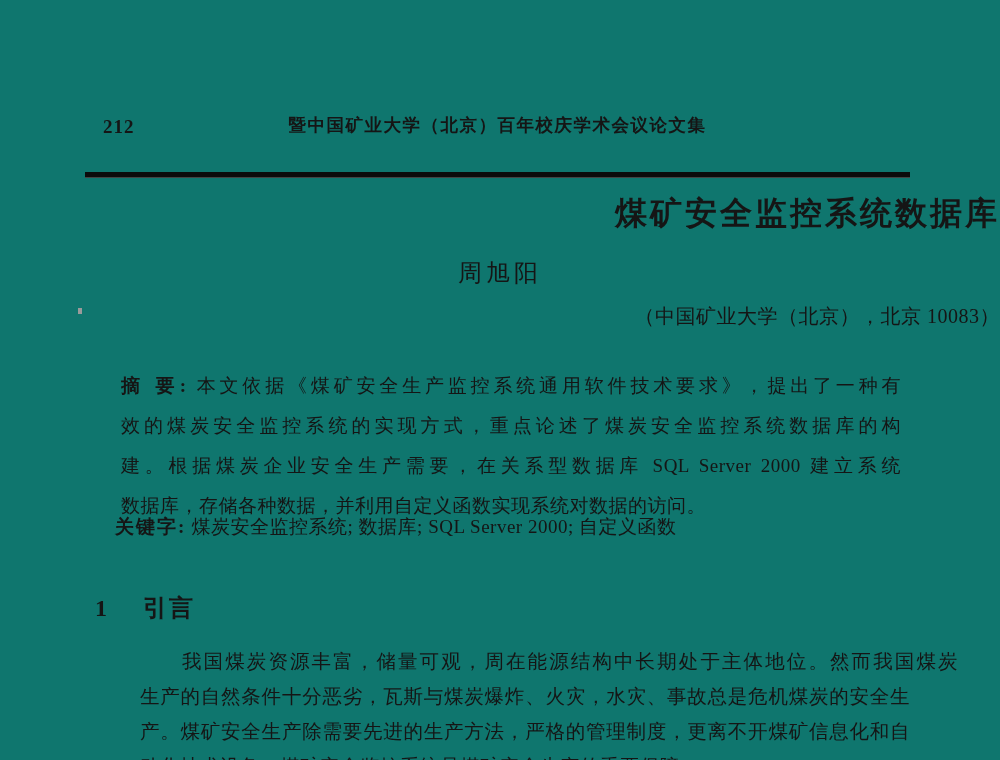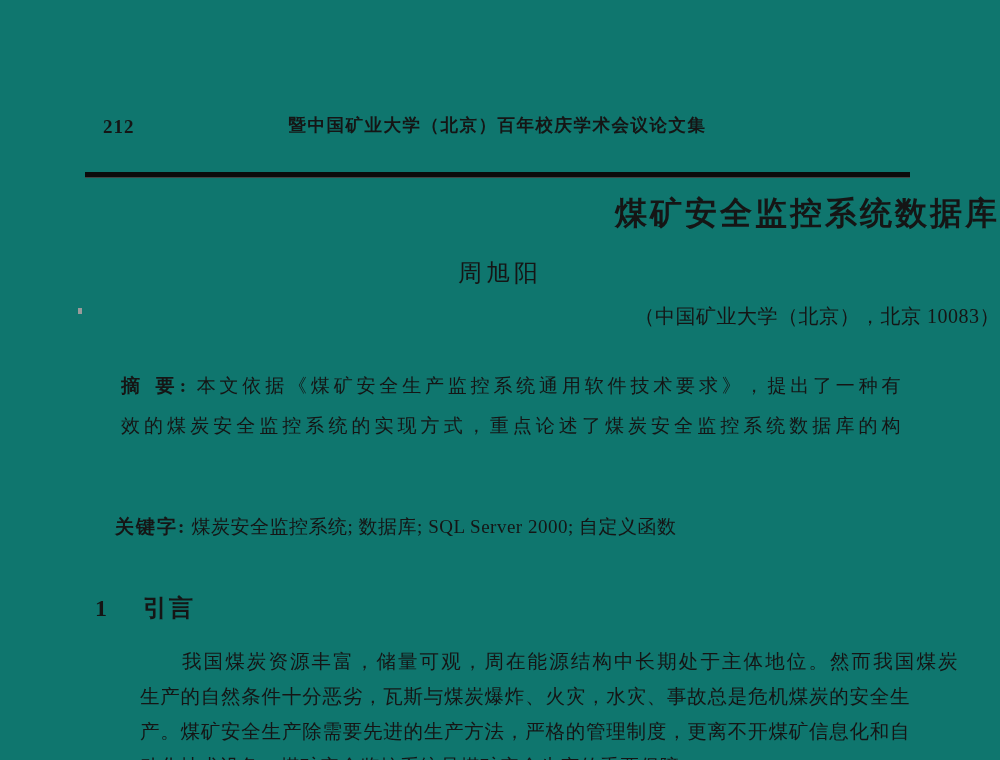--- a/index.html
+++ b/index.html
@@ -109,20 +109,22 @@
 
   <div class="author">周旭阳</div>
 
   <div class="affiliation">（中国矿业大学（北京），北京 10083）</div>
 
   <div class="scan-speck"></div>
 
   <div class="abstract">
     <div class="line just"><span class="lbl">摘 要:</span> <span>本文依据《煤矿安全生产监控系统通用软件技术要求》，提出了一种有</span></div>
     <div class="line just">效的煤炭安全监控系统的实现方式，重点论述了煤炭安全监控系统数据库的构</div>
+    <div class="line just">建。根据煤炭企业安全生产需要，在关系型数据库 SQL Server 2000 建立系统</div>
+    <div class="line">数据库，存储各种数据，并利用自定义函数实现系统对数据的访问。</div>
   </div>
 
   <div class="keywords"><span class="lbl">关键字:</span> <span>煤炭安全监控系统; 数据库; SQL Server 2000; 自定义函数</span></div>
 
   <div class="sec-heading"><span class="num">1</span><span>引言</span></div>
 
   <div class="bodytext">
     <div class="bline indent">我国煤炭资源丰富，储量可观，周在能源结构中长期处于主体地位。然而我国煤炭</div>
     <div class="bline">生产的自然条件十分恶劣，瓦斯与煤炭爆炸、火灾，水灾、事故总是危机煤炭的安全生</div>
     <div class="bline">产。煤矿安全生产除需要先进的生产方法，严格的管理制度，更离不开煤矿信息化和自</div>

